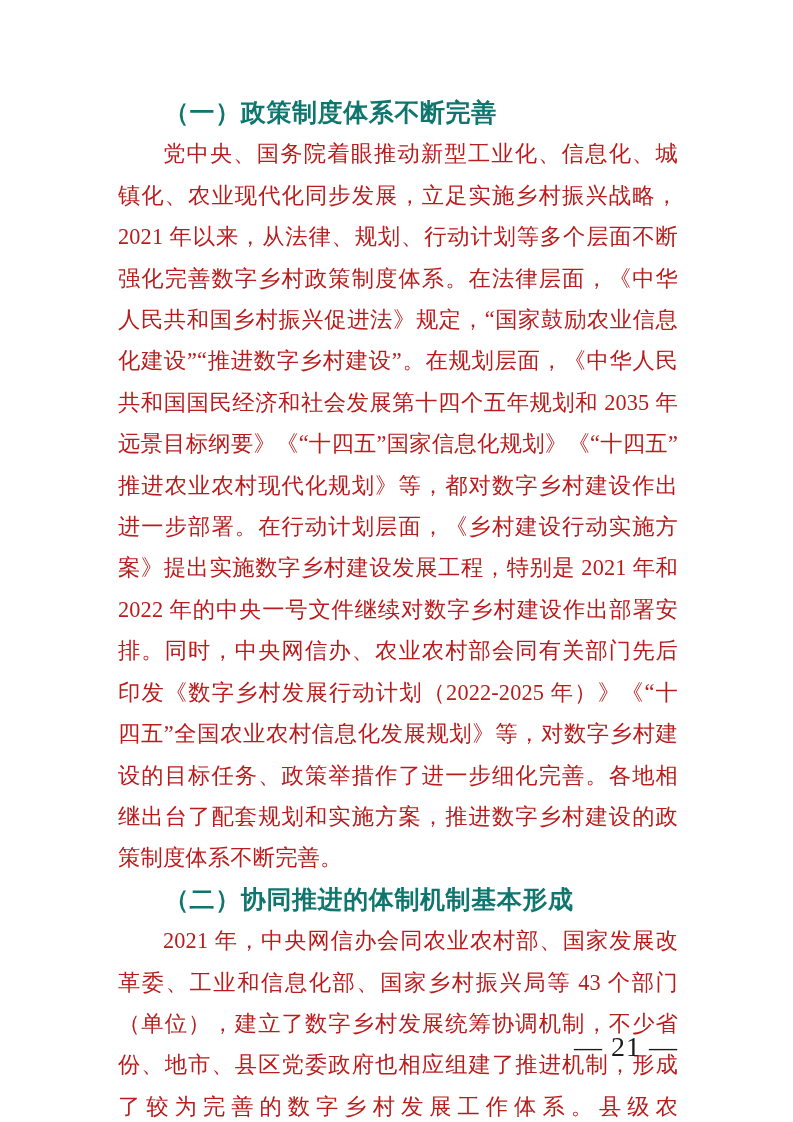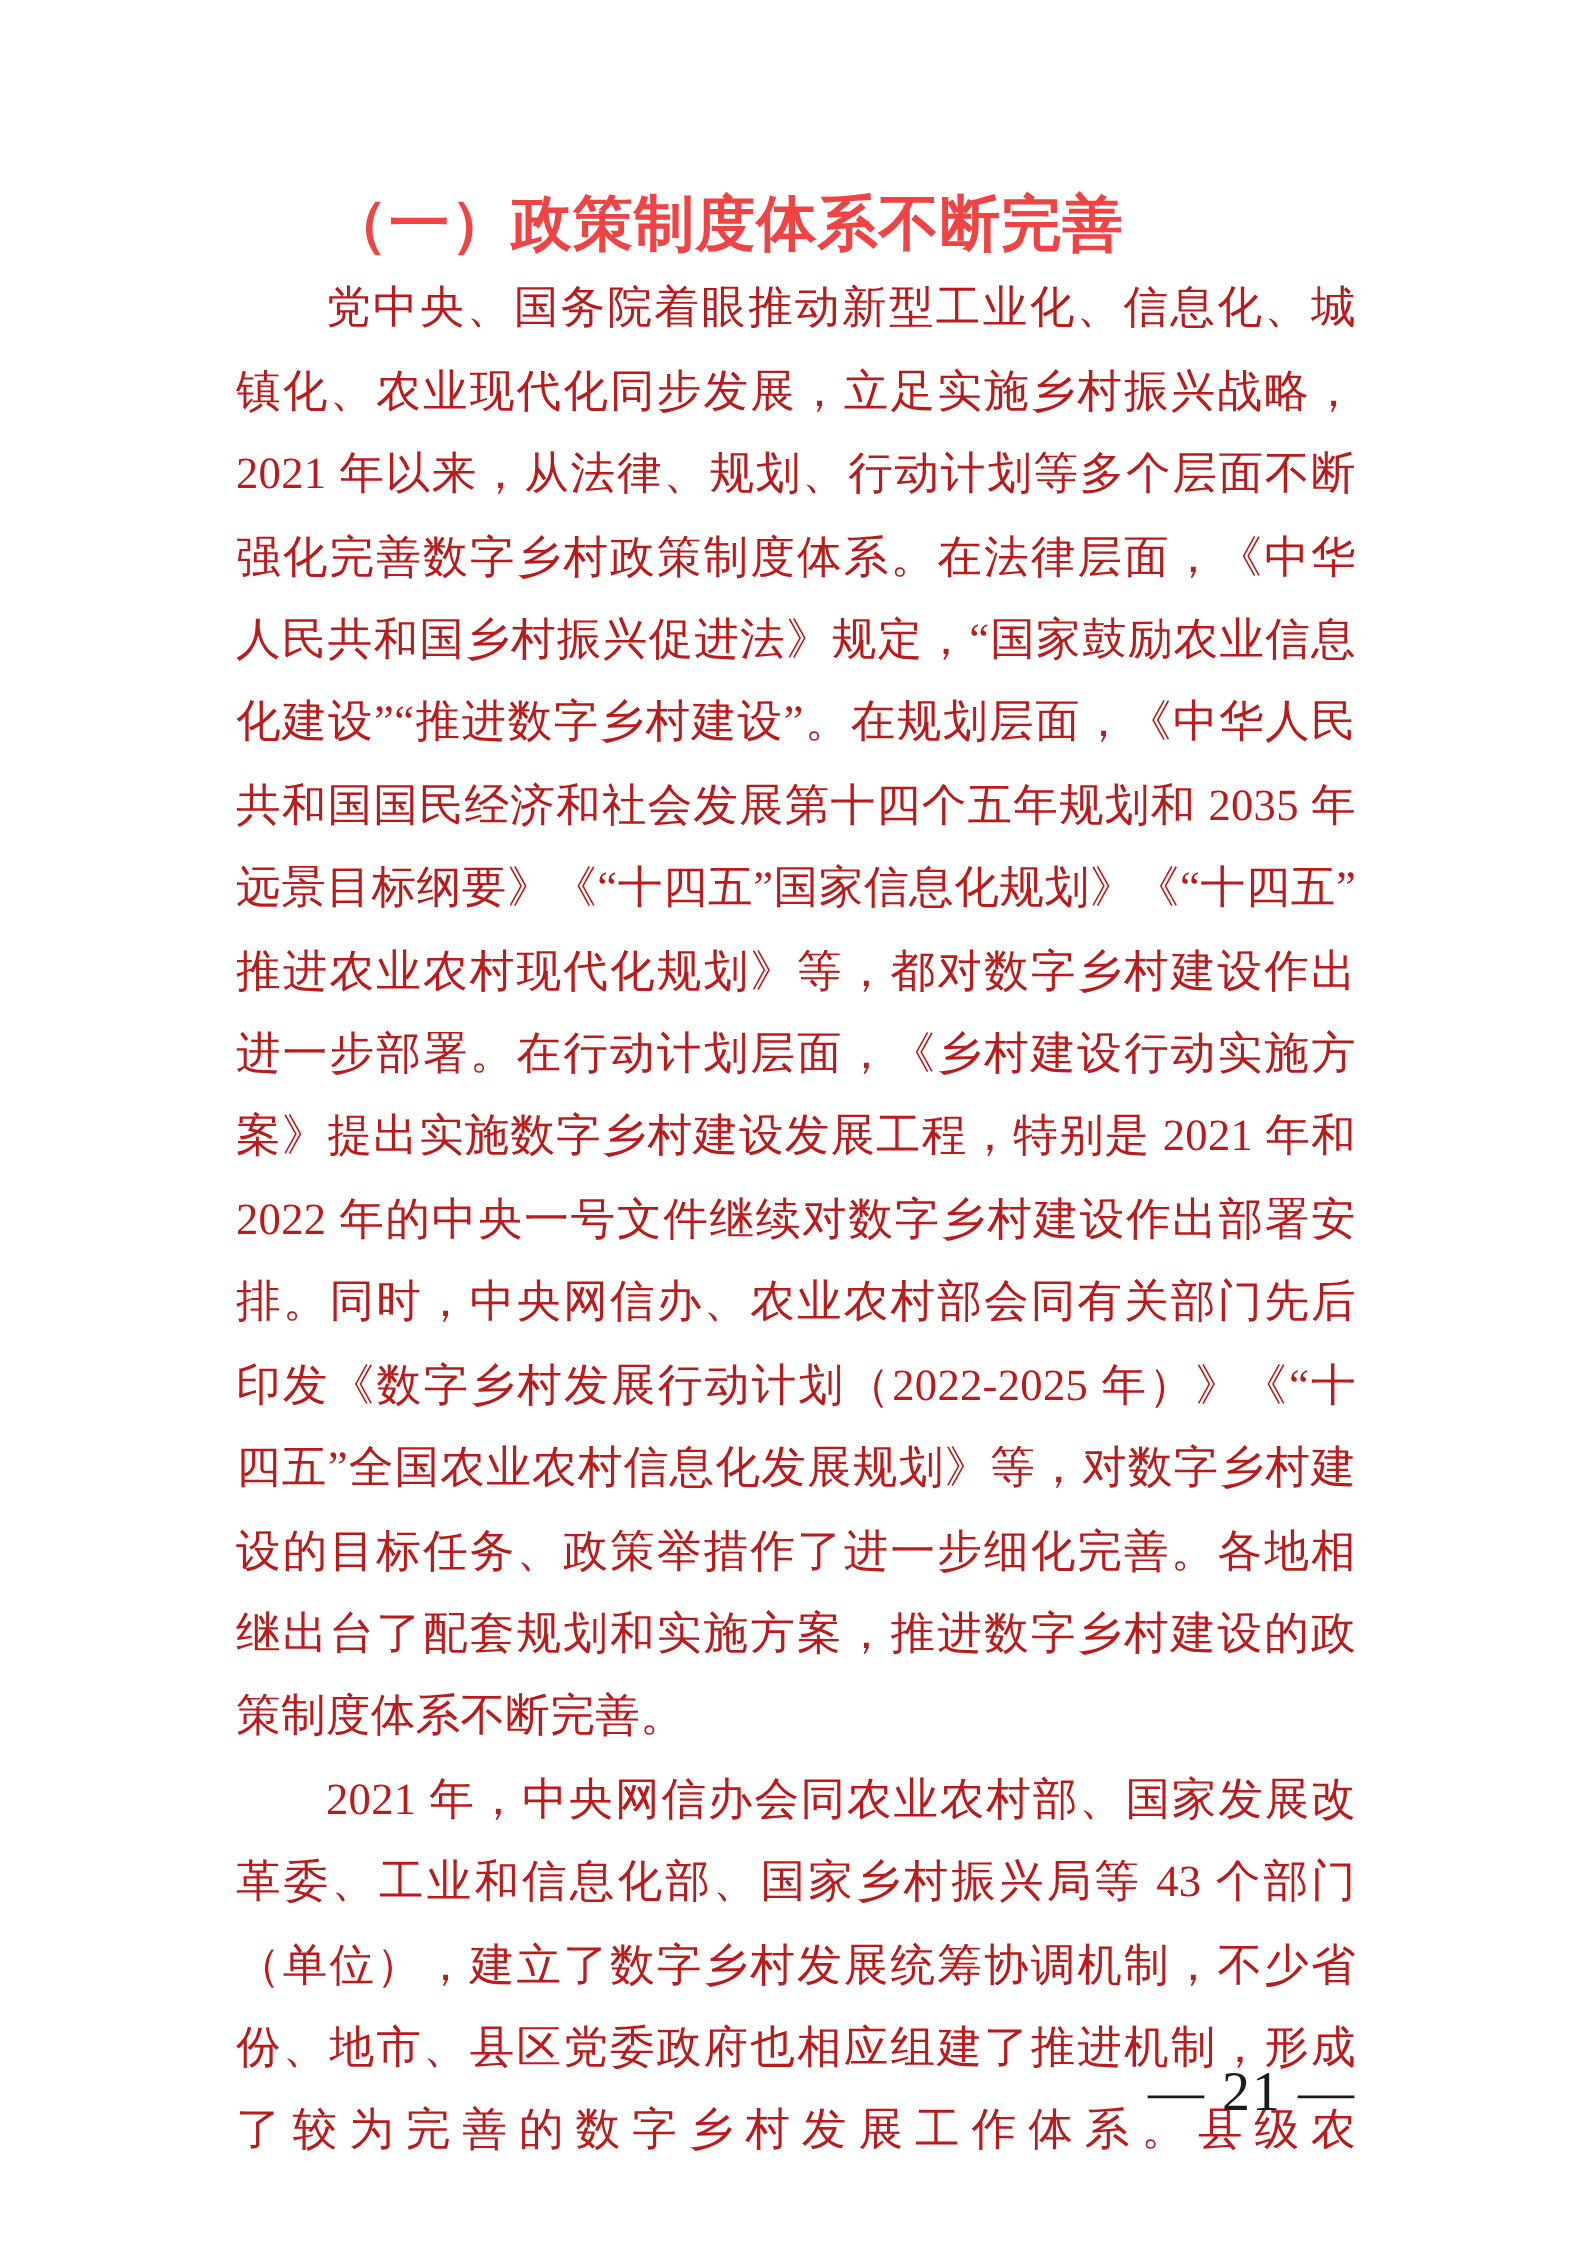--- a/index.html
+++ b/index.html
@@ -21,27 +21,27 @@
 
   
   .text-column {
     position: absolute;
     left: 118px;
     top: 92px;
     width: 560px;
   }
 
   .doc-heading {
-    font-size: 30px;
+    font-size: 25px;
     line-height: 41.4px;
     font-weight: bold;
     letter-spacing: 0.6px;
     text-indent: 46px;
     margin: 0;
-    color: #ef4444;
+    color: #0f766e;
     white-space: nowrap;
   }
 
   .doc-paragraph {
     font-size: 22.3px;
     line-height: 41.4px;
     margin: 0;
     text-indent: 45px;
     text-align: justify;
     text-align-last: left;
@@ -78,20 +78,21 @@
 <body>
 
 <div class="page">
 
   <div class="text-column">
 
     <h2 class="doc-heading">（一）政策制度体系不断完善</h2>
 
     <p class="doc-paragraph">党中央、国务院着眼推动新型工业化、信息化、城镇化、农业现代化同步发展，立足实施乡村振兴战略，2021 年以来，从法律、规划、行动计划等多个层面不断强化完善数字乡村政策制度体系。在法律层面，《中华人民共和国乡村振兴促进法》规定，“国家鼓励农业信息化建设”“推进数字乡村建设”。在规划层面，《中华人民共和国国民经济和社会发展第十四个五年规划和 2035 年远景目标纲要》《“十四五”国家信息化规划》《“十四五”推进农业农村现代化规划》等，都对数字乡村建设作出进一步部署。在行动计划层面，《乡村建设行动实施方案》提出实施数字乡村建设发展工程，特别是 2021 年和 2022 年的中央一号文件继续对数字乡村建设作出部署安排。同时，中央网信办、农业农村部会同有关部门先后印发《数字乡村发展行动计划（2022-2025 年）》《“十四五”全国农业农村信息化发展规划》等，对数字乡村建设的目标任务、政策举措作了进一步细化完善。各地相继出台了配套规划和实施方案，推进数字乡村建设的政策制度体系不断完善。</p>
 
+    <h2 class="doc-heading">（二）协同推进的体制机制基本形成</h2>
 
     <p class="doc-paragraph continues">2021 年，中央网信办会同农业农村部、国家发展改革委、工业和信息化部、国家乡村振兴局等 43 个部门（单位），建立了数字乡村发展统筹协调机制，不少省份、地市、县区党委政府也相应组建了推进机制，形成了较为完善的数字乡村发展工作体系。县级农</p>
 
   </div>
 
   <div class="page-footer">— 21 —</div>
 
 </div>
 
 </body></html>

